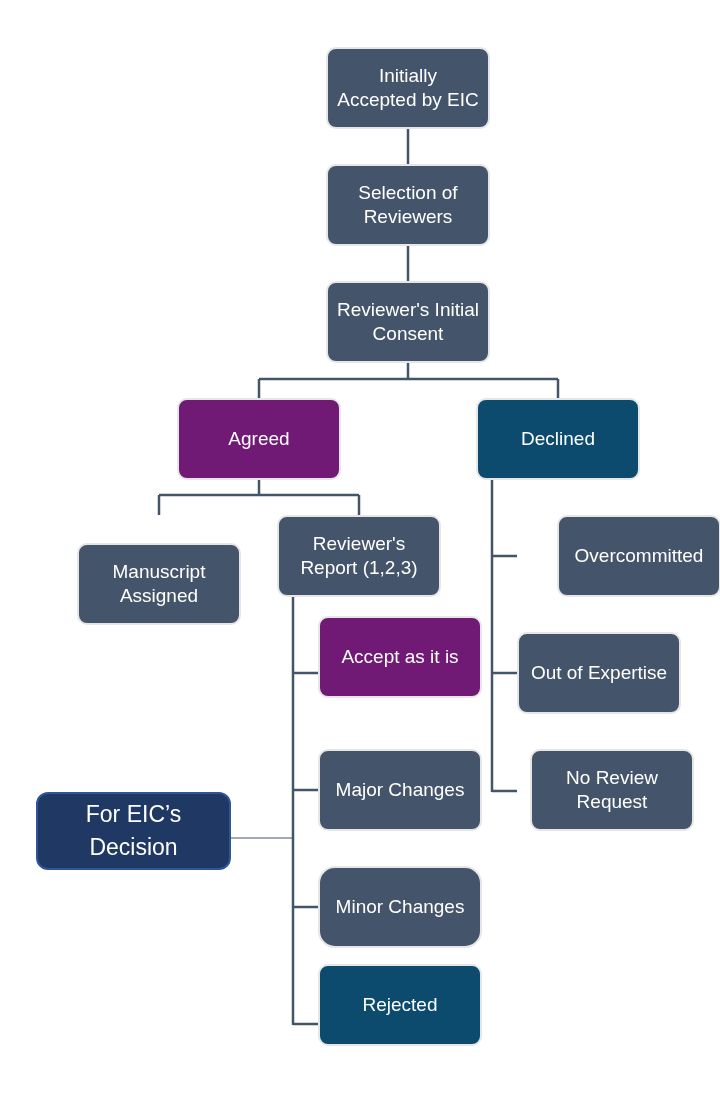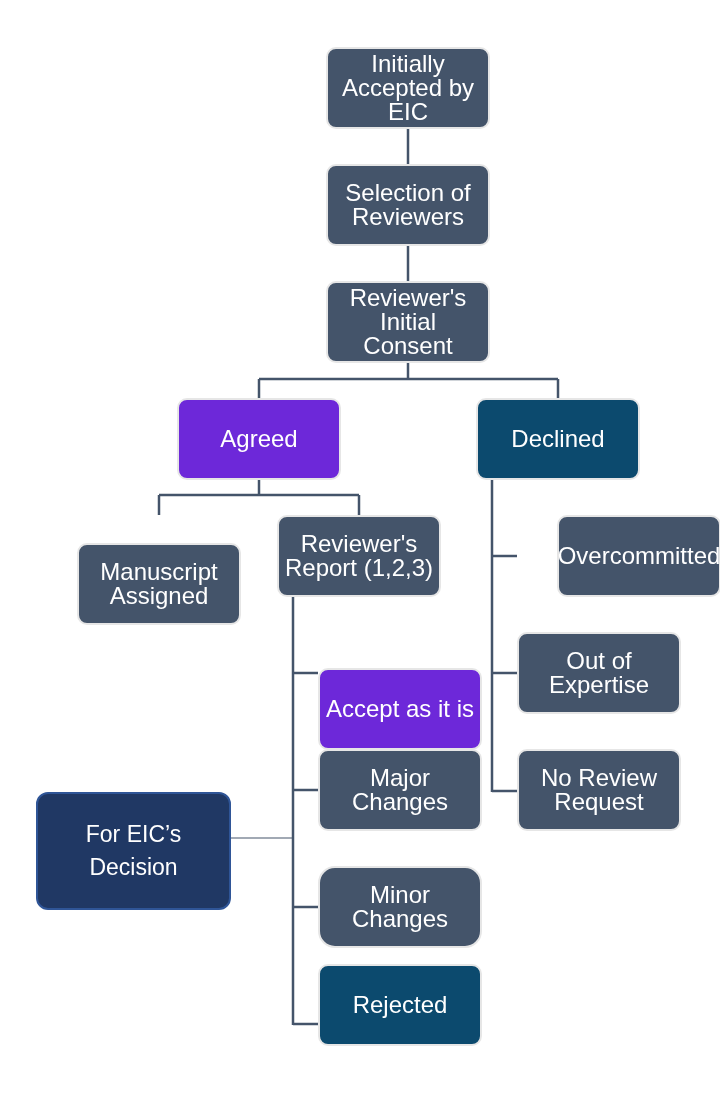--- a/index.html
+++ b/index.html
@@ -1,26 +1,26 @@
 <!DOCTYPE html>
 <html><head>
   <meta charset="utf-8">
   <style>
     html, body { margin: 0; padding: 0; background: #ffffff; }
     body { width: 720px; height: 1097px; position: relative; overflow: hidden;
            font-family: "Liberation Sans", "DejaVu Sans", sans-serif; }
     .node { position: absolute; box-sizing: border-box; width: 164px; height: 82px;
             border-radius: 10px; border: 2px solid #e6e6e6;
             display: flex; align-items: center; justify-content: center; text-align: center;
-            color: #ffffff; font-size: 24px; line-height: 24px; padding: 0 4px;
+            color: #ffffff; font-size: 19px; line-height: 24px; padding: 0 4px;
             white-space: pre-line; }
     .slate { background: #44546a; }
-    .green { background: #6d28d9; }
+    .green { background: #701a75; }
     .red { background: #0c4a6e; }
-    .eic { background: #203864; border: 2px solid #2f5597; width: 195px; height: 118px;
+    .eic { background: #203864; border: 2px solid #2f5597; width: 195px; height: 78px;
            font-size: 23px; line-height: 33px; border-radius: 12px; }
     svg.connectors { position: absolute; left: 0; top: 0; }
     svg.connectors line { stroke: #44546a; stroke-width: 2.5; }
     svg.connectors line.thin { stroke-width: 1.2; }
   </style>
 </head>
 <body>
 
 <svg class="connectors" width="720" height="1097">
   <line x1="408" y1="128" x2="408" y2="164"></line>
@@ -53,24 +53,24 @@
 Consent</div>
 
 <div class="node green" style="left:177px;top:398px;">Agreed</div>
 <div class="node red" style="left:476px;top:398px;">Declined</div>
 
 <div class="node slate" style="left:77px;top:515px;margin-top:28px;">Manuscript
 Assigned</div>
 <div class="node slate" style="left:277px;top:515px;">Reviewer's
 Report (1,2,3)</div>
 
-<div class="node green" style="left:318px;top:668px;">Accept as it is</div>
+<div class="node green" style="left:318px;top:616px;">Accept as it is</div>
 <div class="node slate" style="left:318px;top:749px;">Major Changes</div>
 <div class="node slate" style="left:318px;top:866px;border-radius:17px;">Minor Changes</div>
 <div class="node red" style="left:318px;top:964px;">Rejected</div>
 
 <div class="node slate" style="left:517px;top:515px;margin-left:40px;">Overcommitted</div>
 <div class="node slate" style="left:517px;top:632px;">Out of Expertise</div>
-<div class="node slate" style="left:517px;top:749px;">No Review
+<div class="node slate" style="left:530px;top:749px;">No Review
 Request</div>
 
 <div class="node eic" style="left:36px;top:792px;">For EIC’s
 Decision</div>
 
 </body></html>

